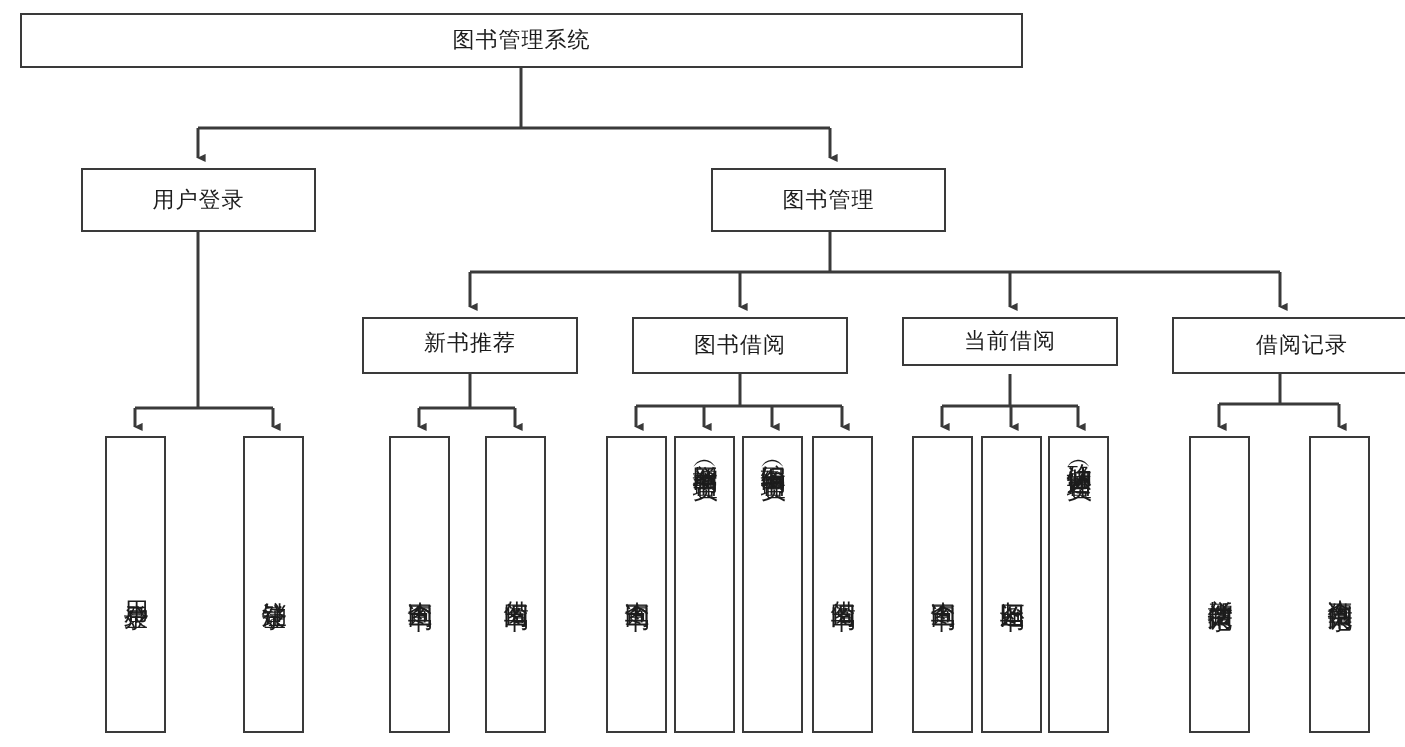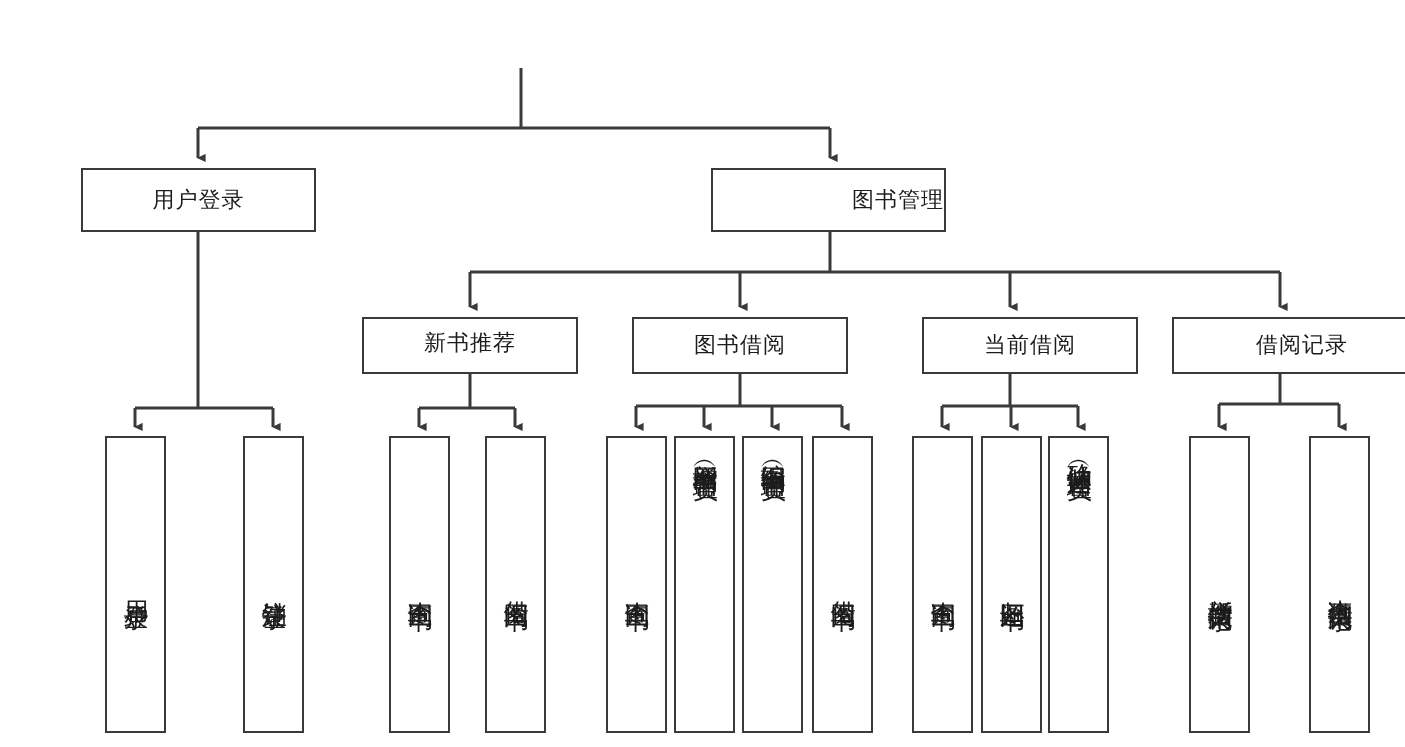--- a/index.html
+++ b/index.html
@@ -123,35 +123,38 @@
       <path d="M1011,406 L1011,427" marker-end="url(#arrowhead)"></path>
       <path d="M1078,406 L1078,427" marker-end="url(#arrowhead)"></path>
 
       <path d="M1280,374 L1280,404"></path>
       <path d="M1219,404 L1339,404"></path>
       <path d="M1219,404 L1219,427" marker-end="url(#arrowhead)"></path>
       <path d="M1339,404 L1339,427" marker-end="url(#arrowhead)"></path>
     </g>
   </svg>
 
+  <div class="node-box" style="left:20px; top:13px; width:1003px; height:55px;">
+    <span class="node-label">图书管理系统</span>
+  </div>
 
   <div class="node-box" style="left:81px; top:168px; width:235px; height:64px;">
     <span class="node-label">用户登录</span>
   </div>
-  <div class="node-box" style="left:711px; top:168px; width:235px; height:64px;justify-content:flex-end;">
+  <div class="node-box" style="left:711px; top:168px; width:235px; height:64px;">
     <span class="node-label">图书管理</span>
   </div>
 
   <div class="node-box" style="left:362px; top:317px; width:216px; height:57px;font-family:Liberation Mono, monospace;">
     <span class="node-label">新书推荐</span>
   </div>
   <div class="node-box" style="left:632px; top:317px; width:216px; height:57px;">
     <span class="node-label">图书借阅</span>
   </div>
-  <div class="node-box" style="left:902px; top:317px; width:216px; height:57px;margin-left:20px;">
+  <div class="node-box" style="left:902px; top:317px; width:216px; height:49px;">
     <span class="node-label">当前借阅</span>
   </div>
   <div class="node-box" style="left:1172px; top:317px; width:260px; height:57px;">
     <span class="node-label">借阅记录</span>
   </div>
 
   <div class="leaf-box center-v" style="left:105px; top:436px; width:61px; height:297px;">
     <span class="leaf-label">用户登录</span>
   </div>
   <div class="leaf-box center-v" style="left:243px; top:436px; width:61px; height:297px;">

